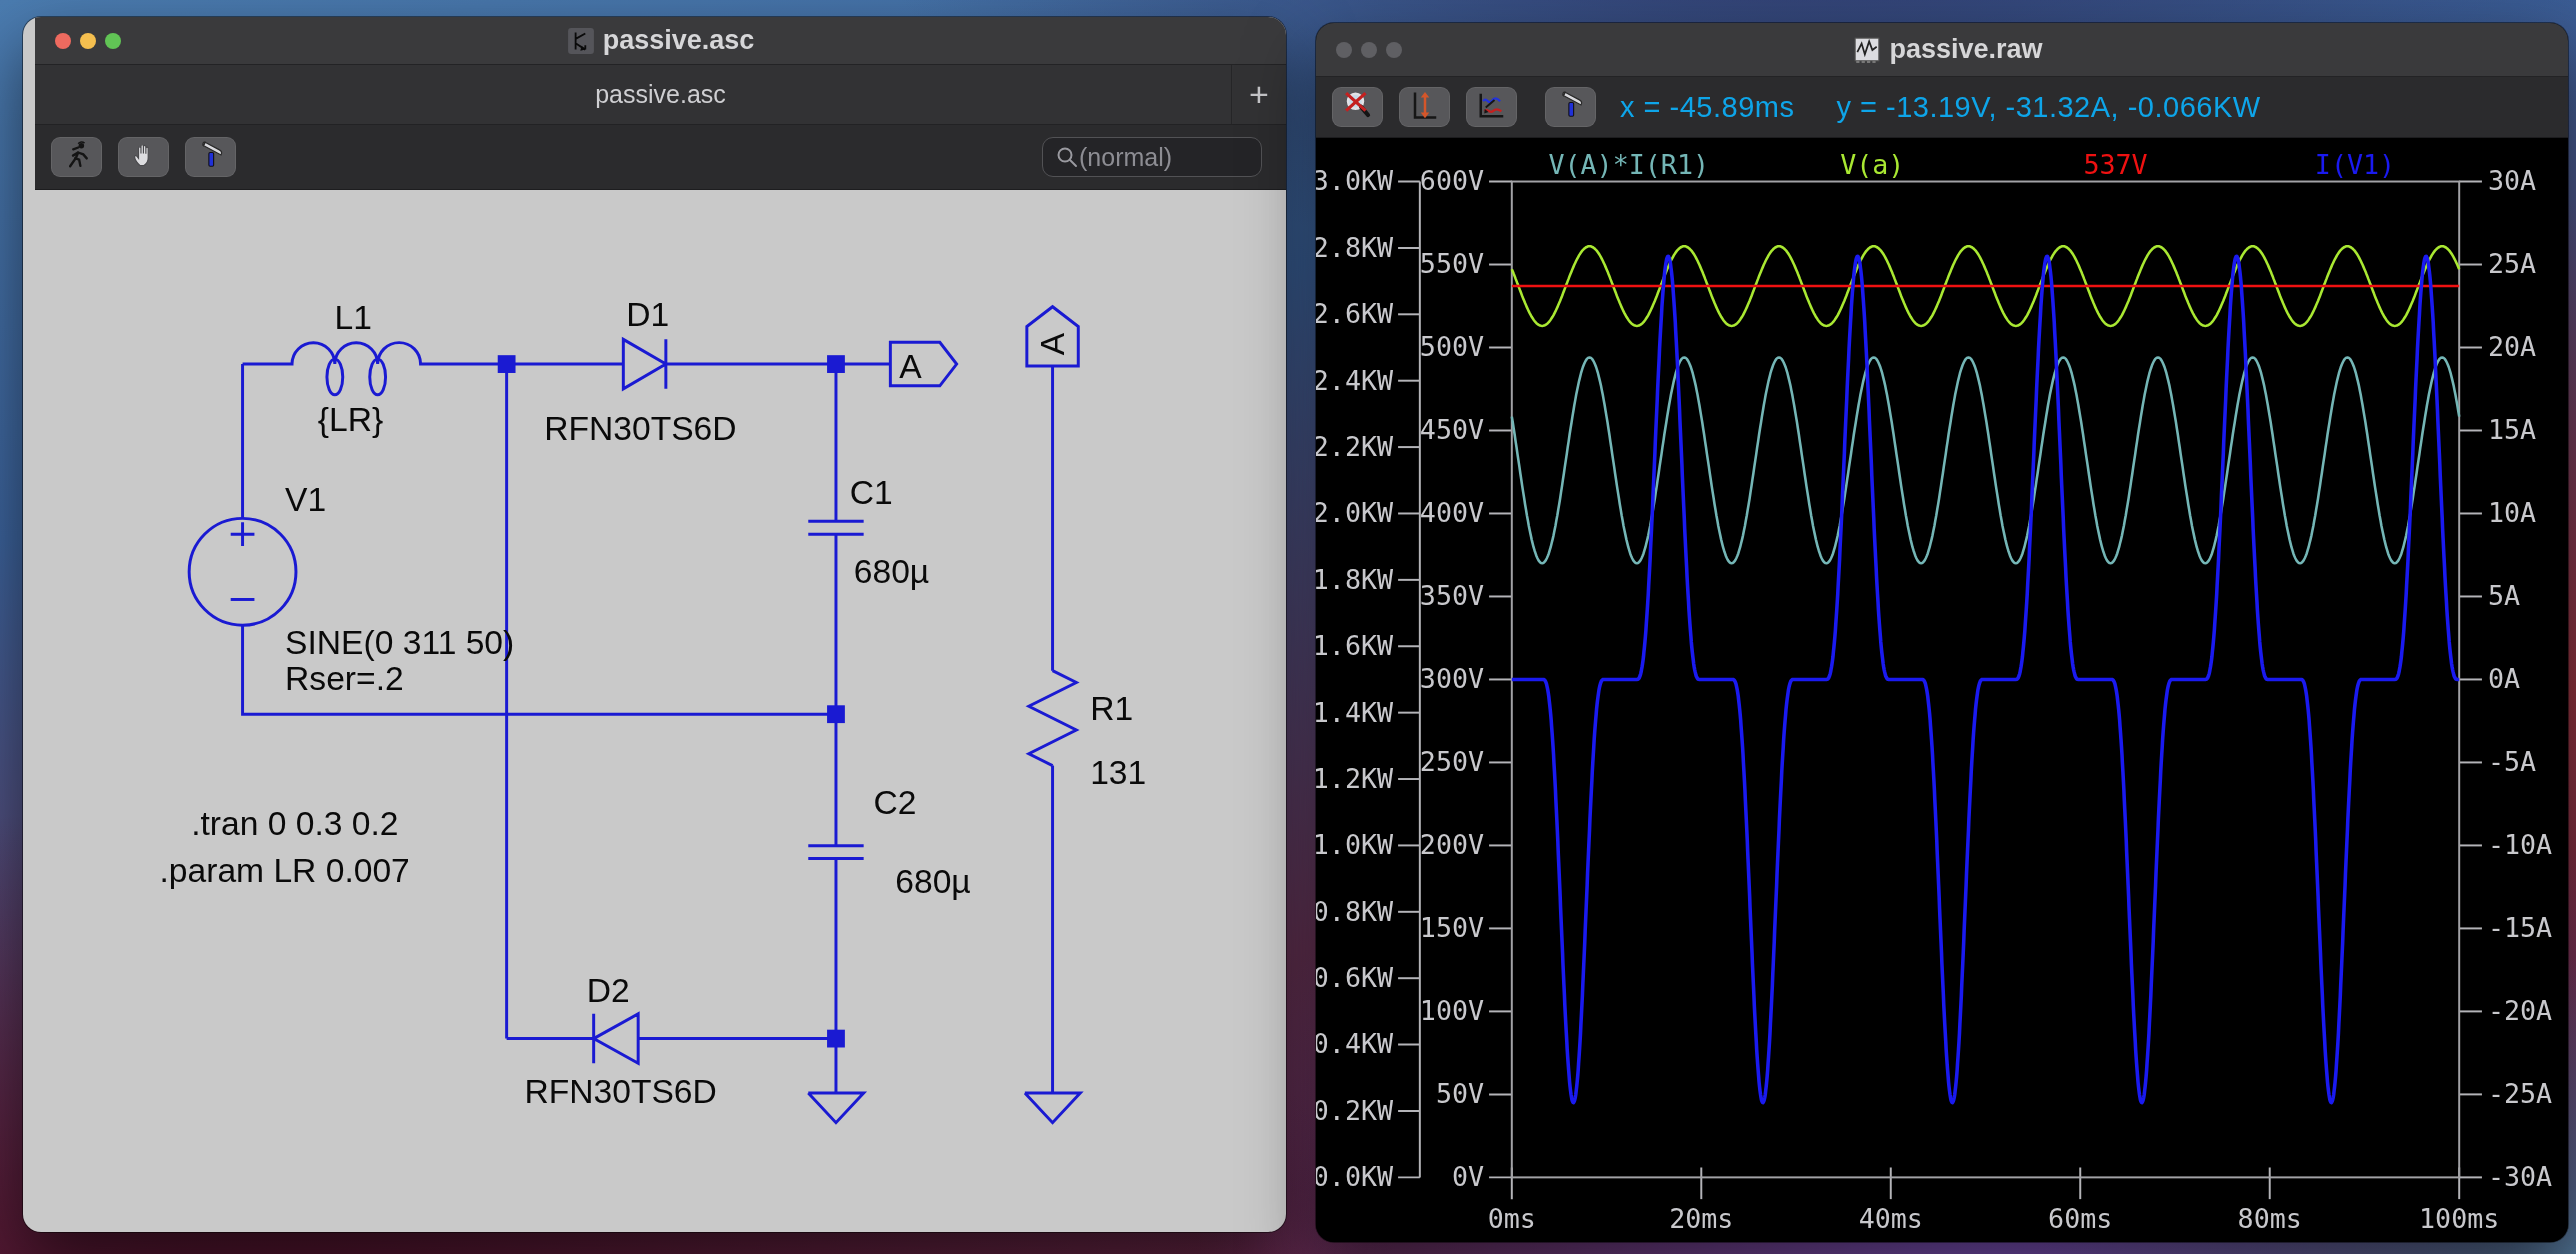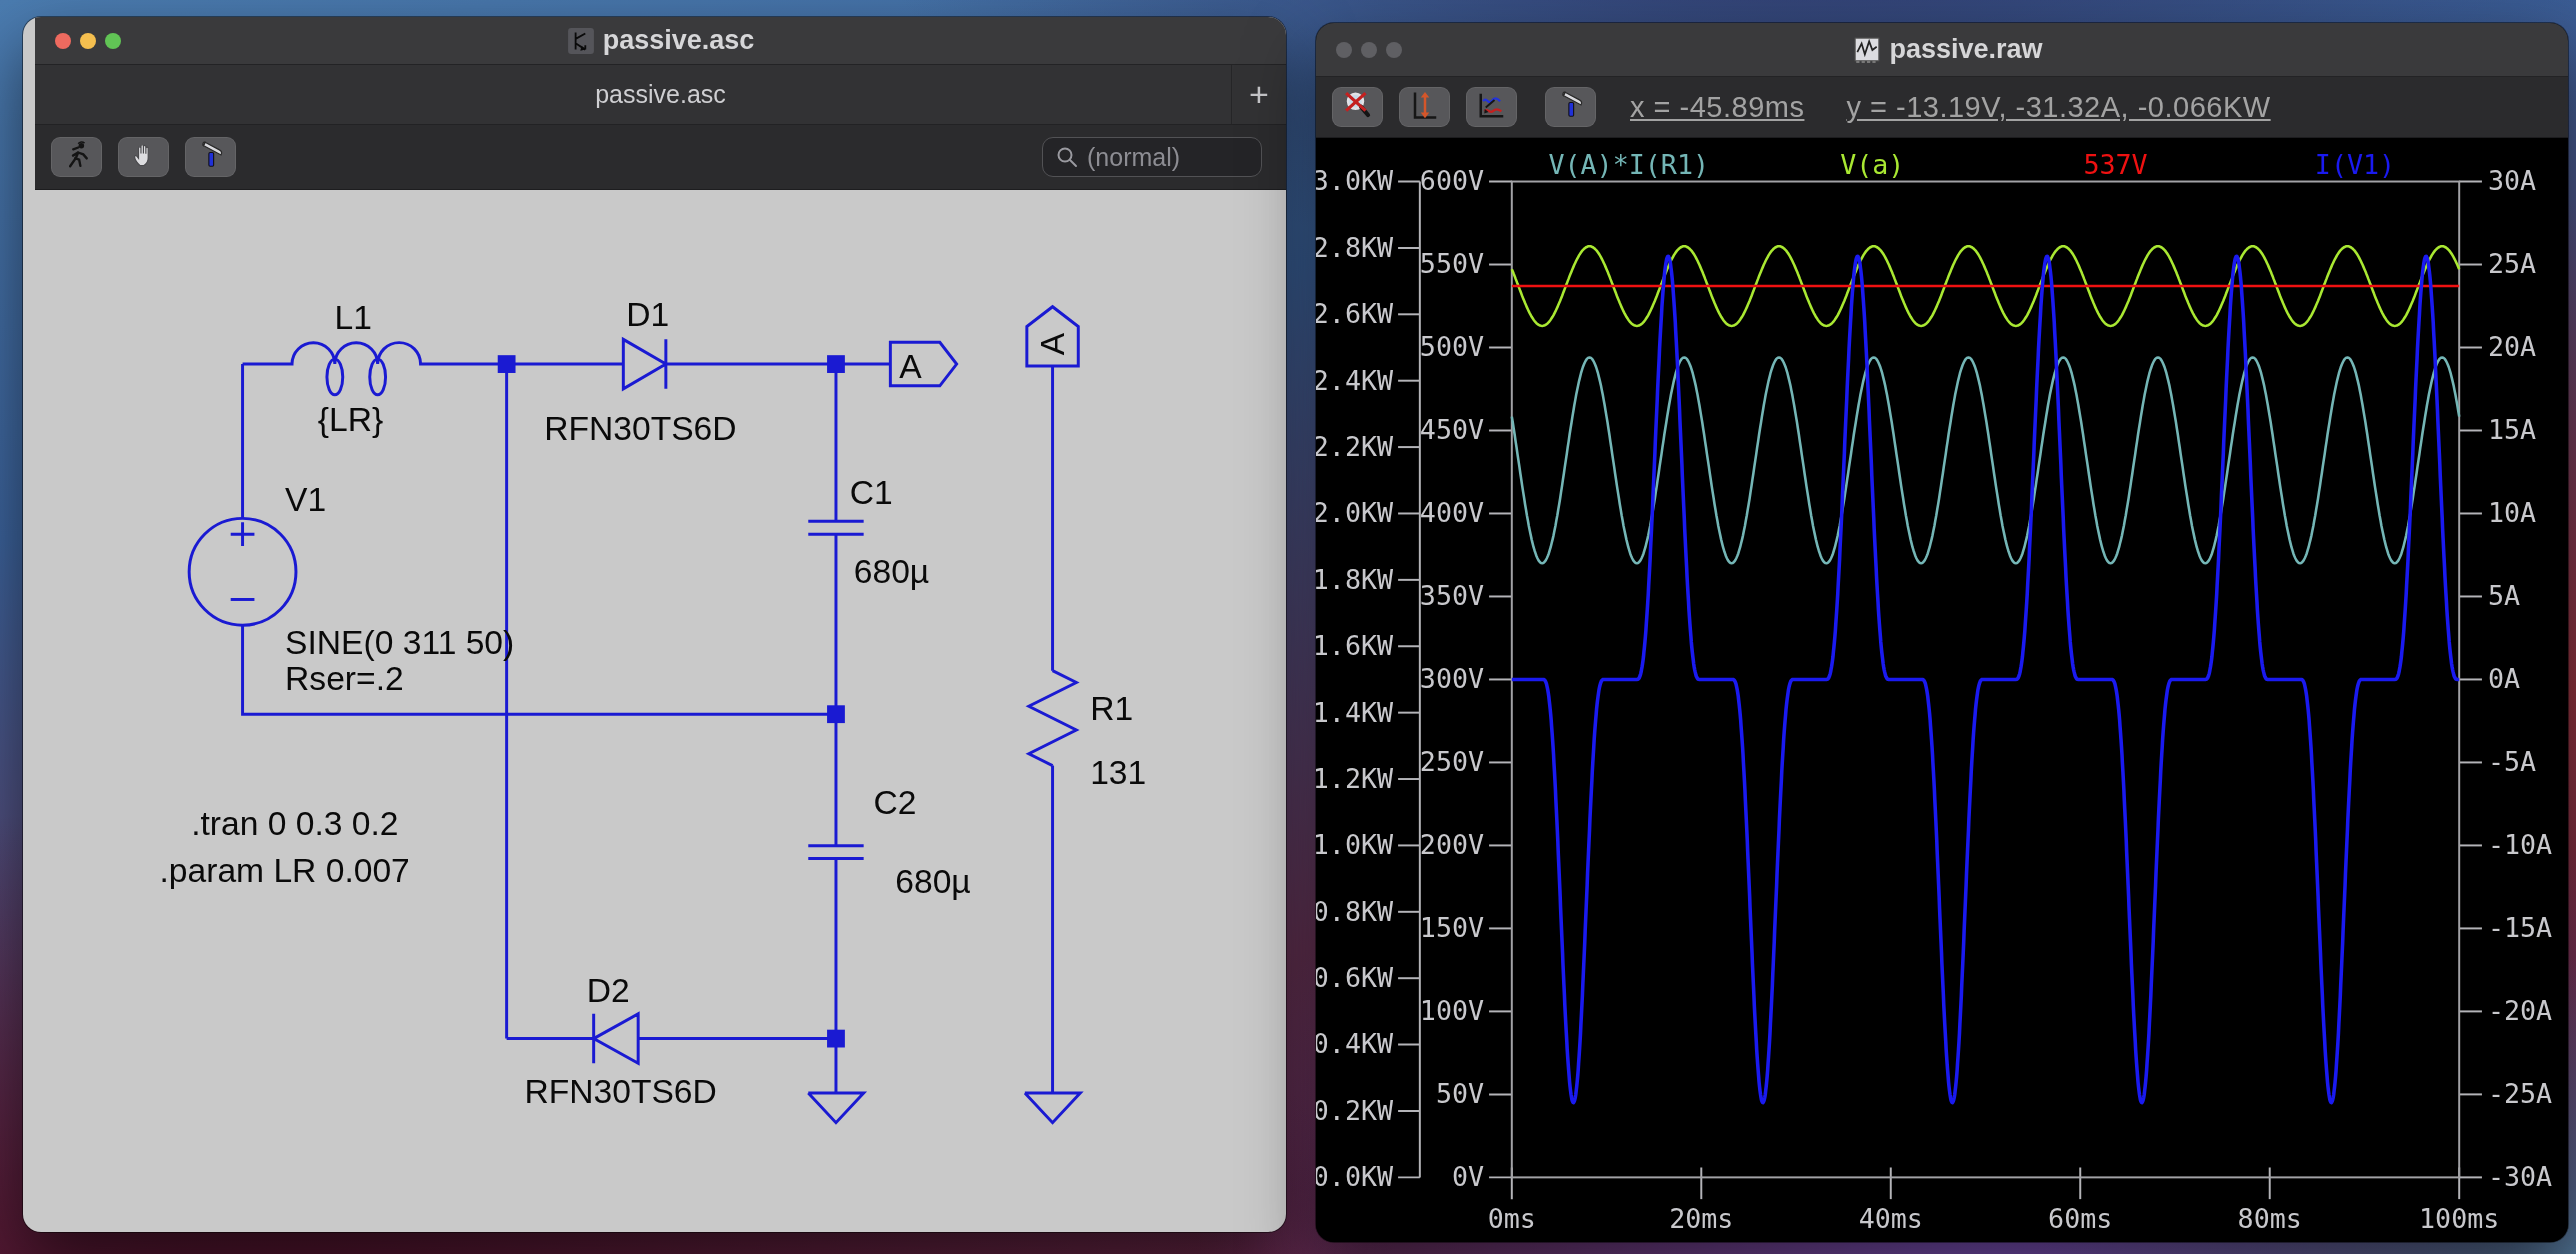--- a/index.html
+++ b/index.html
@@ -31,33 +31,33 @@
 
   .tabbar { height:60px; background:#323234; border-bottom:1px solid #222224; display:flex; align-items:center; position:relative; }
   .tab-label { flex:1; text-align:center; color:#cfcfd2; font-size:25px; }
   .new-tab { position:absolute; right:0; top:0; bottom:0; width:55px; display:flex; align-items:center; justify-content:center;
              color:#c6c6c9; font-size:34px; border-left:1px solid #252527; }
 
   .toolbar { height:65px; background:#2b2b2d; display:flex; align-items:center; border-bottom:1px solid #1d1d1f; }
   .tool-btn { width:51px; height:40px; border-radius:9px; background:#57575a; margin-left:16px;
               display:flex; align-items:center; justify-content:center; box-shadow:inset 0 0 0 1px rgba(255,255,255,.08); }
   .spacer { flex:1; }
-  .search-field { display:flex; align-items:center; gap:8px; width:220px; height:40px; margin-right:24px;
+  .search-field { display:flex; align-items:center; width:220px; height:40px; margin-right:24px;
                   background:#242427; border:1px solid #525255; border-radius:11px; padding:0 12px; }
   .search-field svg { flex:0 0 auto; }
   .search-field input { background:transparent; border:none; outline:none; width:100%;
                         font-family:"Liberation Sans",sans-serif; font-size:25px; color:#bfbfc4; }
   .search-field input::placeholder { color:#8d8d93; }
 
   #schematic-canvas { position:absolute; left:0; top:174px; width:1263px; height:972px; background:#c9c9c9; }
   #schematic-canvas svg { position:absolute; inset:0; }
   .sch-label { font-family:"Liberation Sans",sans-serif; font-size:34px; fill:#0a0a0a; }
 
   #right-window .toolbar { height:61px; }
-  .cursor-readout { color:#a3a3a3; font-size:29px; margin-left:34px; letter-spacing:0.5px;text-decoration:underline; }
+  .cursor-readout { color:#0ea5e9; font-size:29px; margin-left:24px; letter-spacing:0.5px; }
   .cursor-readout .gap { display:inline-block; width:42px; }
   #plot-area { position:absolute; left:0; top:116px; width:1252px; height:1103px; background:#000; }
   #plot-area svg { position:absolute; inset:0; }
   .mono { font-family:"DejaVu Sans Mono", monospace; }
 </style>
 </head>
 <body>
 
 <div class="window" id="left-window">
   <div class="titlebar">

